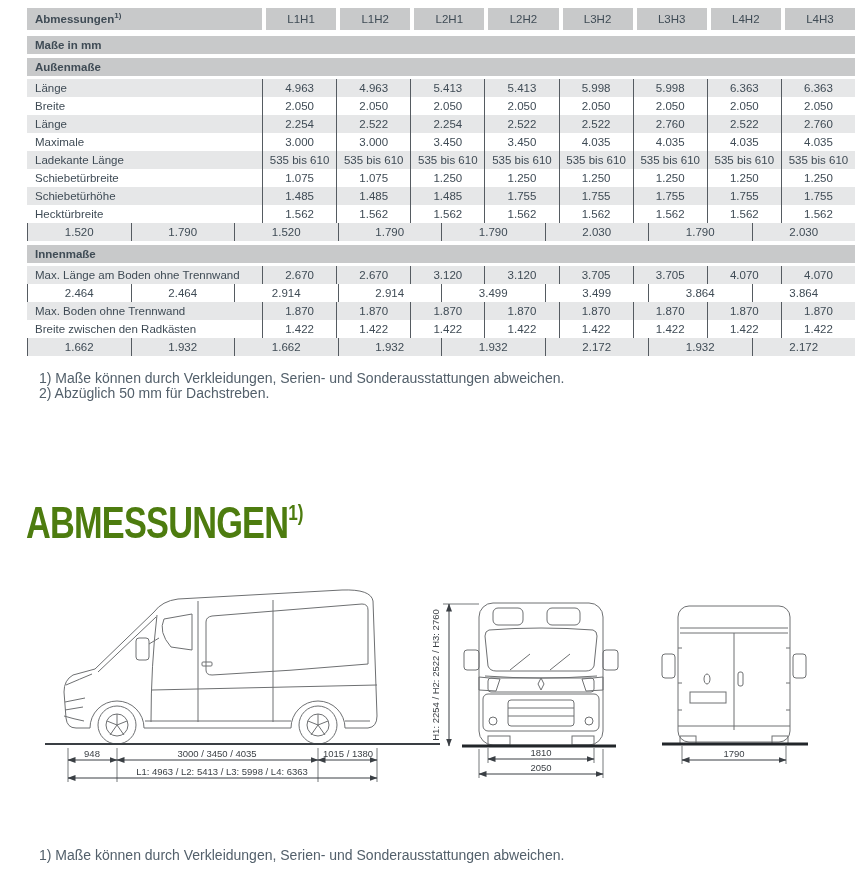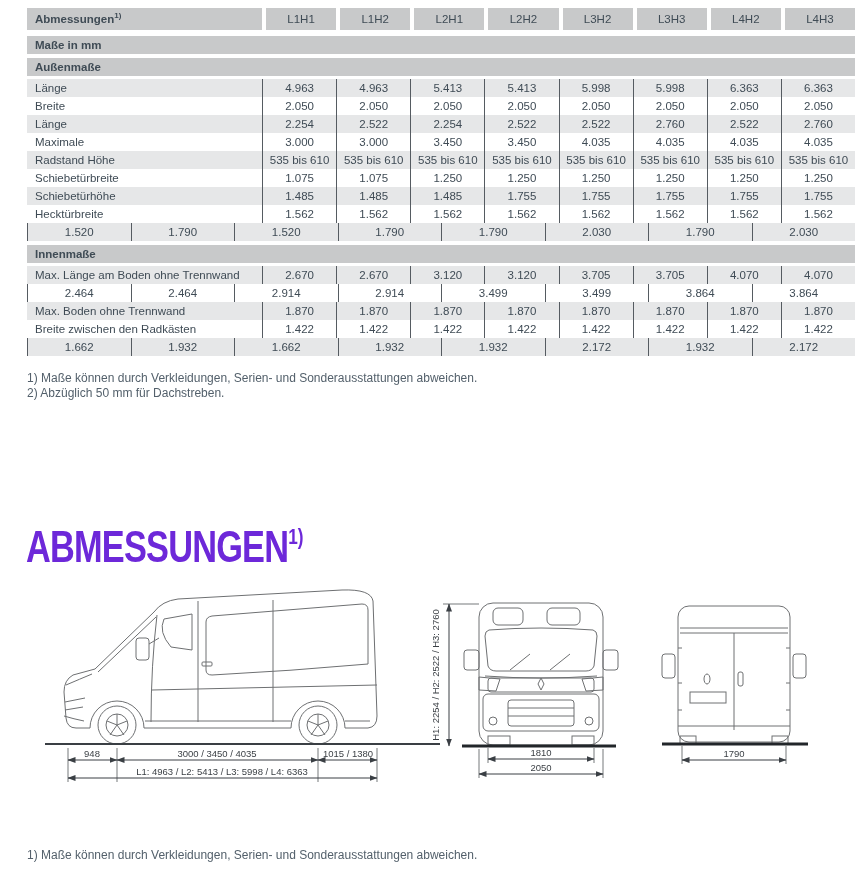--- a/index.html
+++ b/index.html
@@ -14,26 +14,26 @@
   .hlabel{flex:none;width:235px;justify-content:flex-start;padding-left:8px;box-sizing:border-box;font-weight:bold;}
   .bar{height:18px;background:#c8c9ca;font-weight:bold;display:flex;align-items:center;
        padding-left:8px;box-sizing:border-box;margin:4px 0 3px 0;}
   .bar.first{margin-top:0;}
   .drow{display:flex;height:18px;align-items:stretch;}
   .drow.odd{background:#e6e7e8;}
   .dlabel{flex:none;width:235px;display:flex;align-items:center;padding-left:8px;box-sizing:border-box;}
   .dval{flex:1;display:flex;align-items:center;justify-content:center;border-left:1px solid #555b61;}
   .sup{font-size:8px;vertical-align:super;line-height:1;position:relative;top:-3px;}
   
-  .fnote{position:absolute;left:27px;font-size:12px;line-height:14.5px;color:#53606b;}
+  .fnote{position:absolute;left:39px;font-size:14px;line-height:14.5px;color:#53606b;}
   .fnote-top{top:371px;}
   .fnote-bottom{top:848px;}
   
-  .heading{position:absolute;left:26px;top:525px;font-size:44px;font-weight:bold;
-           color:#6d28d9;line-height:1;white-space:nowrap;}
+  .heading{position:absolute;left:26px;top:501px;font-size:44px;font-weight:bold;
+           color:#4d7c0f;line-height:1;white-space:nowrap;}
   .heading .squeeze{display:inline-block;transform:scaleX(0.78);transform-origin:left center;letter-spacing:-1px;}
   .heading .hsup{font-size:22px;vertical-align:18px;letter-spacing:0;}
   
   .drawing{position:absolute;}
   svg text{font-family:"Liberation Sans","DejaVu Sans",sans-serif;font-size:9.5px;fill:#3a3f44;}
   .outline{stroke:#6e7072;fill:none;stroke-width:1;}
   .dim{stroke:#3a3f44;stroke-width:1;fill:none;}
   .ext{stroke:#3a3f44;stroke-width:0.7;fill:none;}
   .ground{stroke:#3a3f44;stroke-width:1.8;fill:none;}
   .ground-heavy{stroke:#22262a;stroke-width:3;fill:none;}
@@ -110,21 +110,21 @@
         <div class="dval">3.000</div>
         <div class="dval">3.450</div>
         <div class="dval">3.450</div>
         <div class="dval">4.035</div>
         <div class="dval">4.035</div>
         <div class="dval">4.035</div>
         <div class="dval">4.035</div>
       </div>
       <div class="drow odd">
         <div class="dlabel">
-          <span>Radstand Höhe</span>
+          <span>Ladekante Länge</span>
         </div>
         <div class="dval">535 bis 610</div>
         <div class="dval">535 bis 610</div>
         <div class="dval">535 bis 610</div>
         <div class="dval">535 bis 610</div>
         <div class="dval">535 bis 610</div>
         <div class="dval">535 bis 610</div>
         <div class="dval">535 bis 610</div>
         <div class="dval">535 bis 610</div>
       </div>

